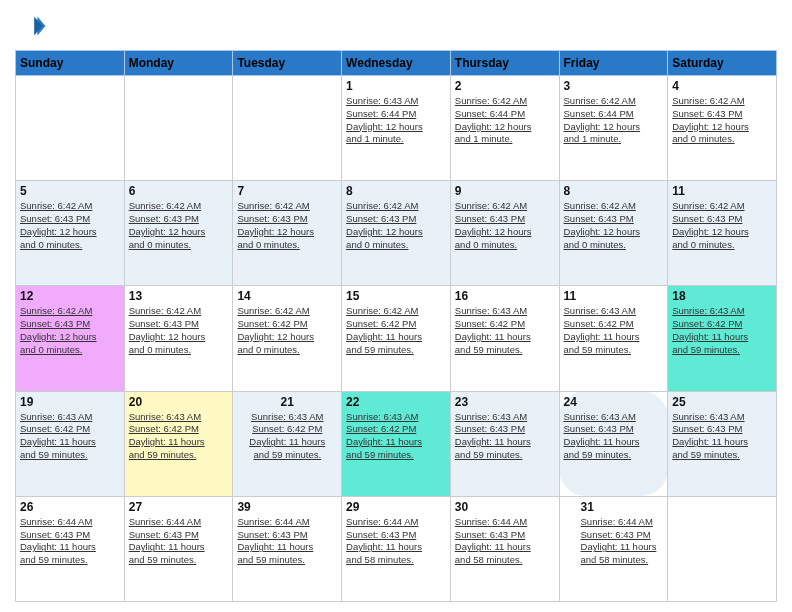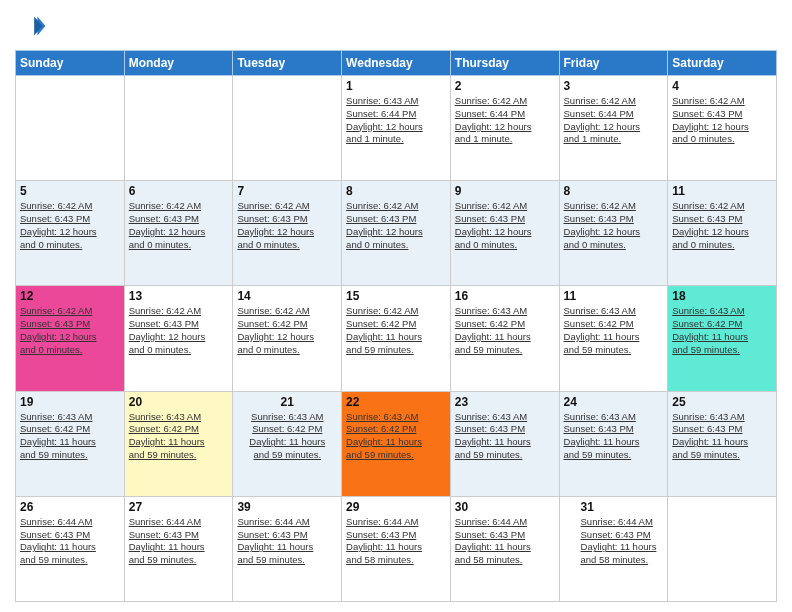--- a/index.html
+++ b/index.html
@@ -55,21 +55,21 @@
       color: #333;
     }
     .calendar {
       flex: 1;
       border-collapse: collapse;
       width: 100%;
       table-layout: fixed;
     }
     .calendar th {
       background: #2979c8;
-      color: #ffffff;
+      color: #000000;
       font-size: 12px;
       font-weight: bold;
       padding: 5px 4px;
       text-align: left;
       border: 1px solid #aac8e8;
     }
     .calendar td {
       border: 1px solid #ccc;
       vertical-align: top;
       padding: 3px 4px;
@@ -177,21 +177,21 @@
           <td style="background: rgb(232, 240, 248);">
             <span class="day-num">8</span>
             <div class="day-info">Sunrise: 6:42 AM<br>Sunset: 6:43 PM<br>Daylight: 12 hours<br>and 0 minutes.</div>
           </td>
           <td style="background: rgb(232, 240, 248);">
             <span class="day-num">11</span>
             <div class="day-info">Sunrise: 6:42 AM<br>Sunset: 6:43 PM<br>Daylight: 12 hours<br>and 0 minutes.</div>
           </td>
         </tr>
         <tr>
-          <td style="background: #ec4899;">
+          <td style="background: #f0abfc;">
             <span class="day-num">12</span>
             <div class="day-info">Sunrise: 6:42 AM<br>Sunset: 6:43 PM<br>Daylight: 12 hours<br>and 0 minutes.</div>
           </td>
           <td style="background: rgb(255, 255, 255);">
             <span class="day-num">13</span>
             <div class="day-info">Sunrise: 6:42 AM<br>Sunset: 6:43 PM<br>Daylight: 12 hours<br>and 0 minutes.</div>
           </td>
           <td style="background: rgb(255, 255, 255);">
             <span class="day-num">14</span>
             <div class="day-info">Sunrise: 6:42 AM<br>Sunset: 6:42 PM<br>Daylight: 12 hours<br>and 0 minutes.</div>
@@ -219,29 +219,29 @@
             <div class="day-info">Sunrise: 6:43 AM<br>Sunset: 6:42 PM<br>Daylight: 11 hours<br>and 59 minutes.</div>
           </td>
           <td style="background: #fef9c3;">
             <span class="day-num">20</span>
             <div class="day-info">Sunrise: 6:43 AM<br>Sunset: 6:42 PM<br>Daylight: 11 hours<br>and 59 minutes.</div>
           </td>
           <td style="background: rgb(232, 240, 248); text-align: center;">
             <span class="day-num">21</span>
             <div class="day-info">Sunrise: 6:43 AM<br>Sunset: 6:42 PM<br>Daylight: 11 hours<br>and 59 minutes.</div>
           </td>
-          <td style="background: #f97316;">
+          <td style="background: #5eead4;">
             <span class="day-num">22</span>
             <div class="day-info">Sunrise: 6:43 AM<br>Sunset: 6:42 PM<br>Daylight: 11 hours<br>and 59 minutes.</div>
           </td>
           <td style="background: rgb(232, 240, 248);">
             <span class="day-num">23</span>
             <div class="day-info">Sunrise: 6:43 AM<br>Sunset: 6:43 PM<br>Daylight: 11 hours<br>and 59 minutes.</div>
           </td>
-          <td style="background: rgb(232, 240, 248);">
+          <td style="background: rgb(232, 240, 248); border-radius: 27px;">
             <span class="day-num">24</span>
             <div class="day-info">Sunrise: 6:43 AM<br>Sunset: 6:43 PM<br>Daylight: 11 hours<br>and 59 minutes.</div>
           </td>
           <td style="background: rgb(232, 240, 248);">
             <span class="day-num">25</span>
             <div class="day-info">Sunrise: 6:43 AM<br>Sunset: 6:43 PM<br>Daylight: 11 hours<br>and 59 minutes.</div>
           </td>
         </tr>
         <tr>
           <td style="background: rgb(255, 255, 255);">

